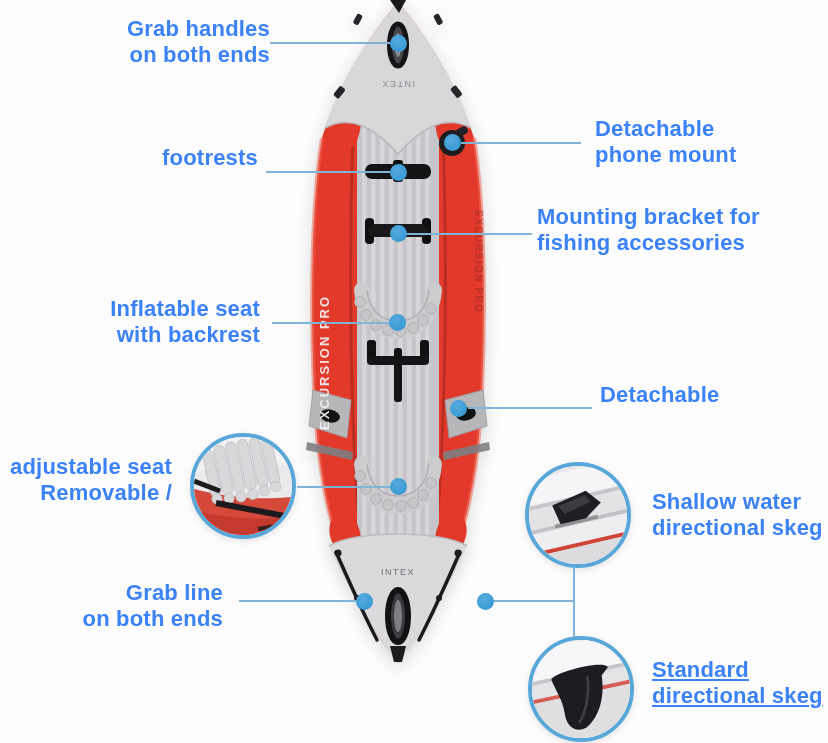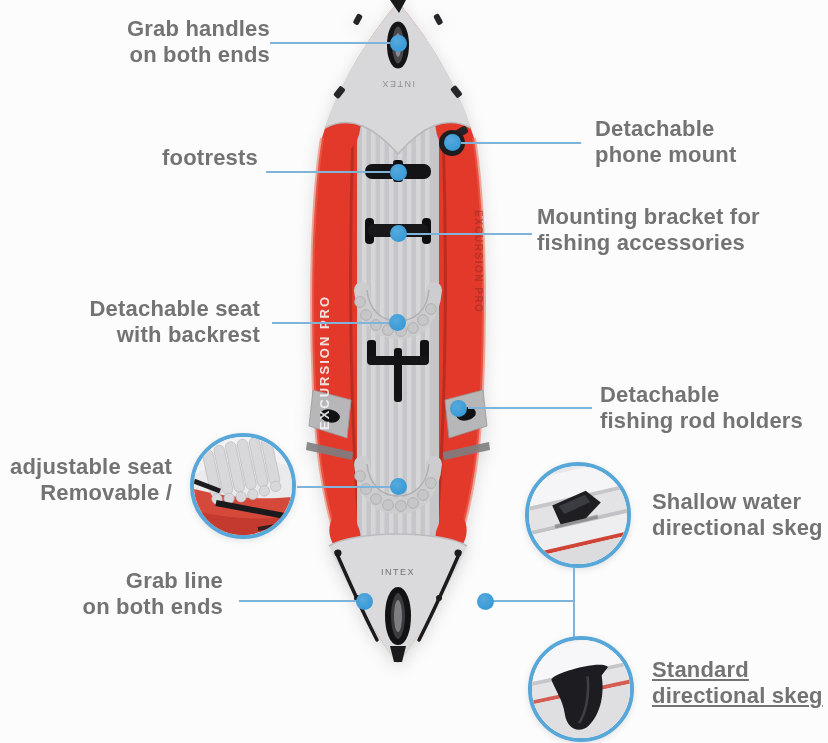--- a/index.html
+++ b/index.html
@@ -4,21 +4,21 @@
 <style>
   html,body{margin:0;padding:0;}
   body{
     width:828px;height:743px;position:relative;overflow:hidden;
     background:#fcfcfc;
     font-family:"Liberation Sans", sans-serif;
   }
   .label{
     position:absolute;
     font-weight:bold;font-size:22px;line-height:26px;
-    color:#737373;letter-spacing:.2px;white-space:nowrap;
+    color:#3b82f6;letter-spacing:.2px;white-space:nowrap;
   }
   .label.r{text-align:right;}
   .label span{display:block;}
   .cline{position:absolute;background:#7fb3d9;height:2px;}
   .cline.v{width:2px;}
   .dot{
     position:absolute;width:17px;height:17px;border-radius:50%;
     background:radial-gradient(circle at 40% 35%, #55aadd, #2f93d2);
   }
   .inset{
@@ -255,35 +255,34 @@
 </div>
 <div class="label" style="left:595px;top:116px;">
   <span>Detachable</span>
   <span>phone mount</span>
 </div>
 <div class="label" style="left:537px;top:204px;">
   <span>Mounting bracket for</span>
   <span>fishing accessories</span>
 </div>
 <div class="label r" style="right:568px;top:296px;">
-  <span>Detachable seat</span>
+  <span>Inflatable seat</span>
   <span>with backrest</span>
 </div>
 <div class="label" style="left:600px;top:382px;">
   <span>Detachable</span>
-  <span>fishing rod holders</span>
 </div>
 <div class="label r" style="right:656px;top:454px;">
   <span>adjustable seat</span>
   <span>Removable /</span>
 </div>
 <div class="label" style="left:652px;top:489px;">
   <span>Shallow water</span>
   <span>directional skeg</span>
 </div>
-<div class="label r" style="right:605px;top:568px;">
+<div class="label r" style="right:605px;top:580px;">
   <span>Grab line</span>
   <span>on both ends</span>
 </div>
 <div class="label" style="left:652px;top:657px;text-decoration:underline;">
   <span>Standard</span>
   <span>directional skeg</span>
 </div>
 
 </body></html>

